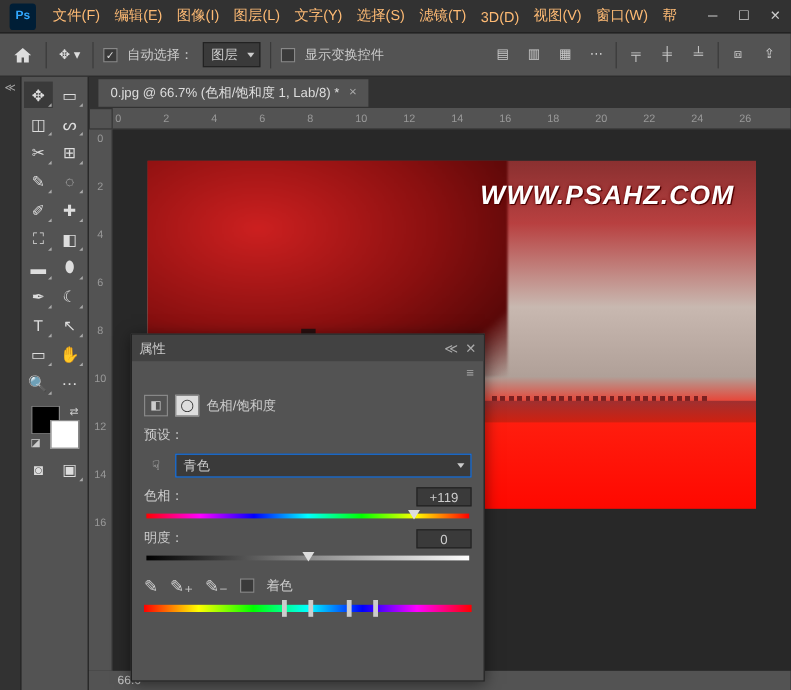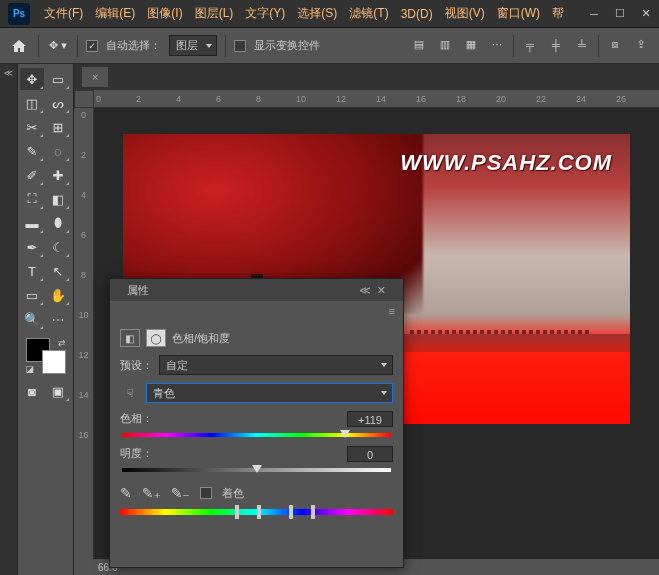--- a/index.html
+++ b/index.html
@@ -40,21 +40,21 @@
 .ruler-v span{height:40px;text-align:center;padding-top:2px}
 .viewport{position:absolute;top:44px;left:20px;right:0;bottom:16px;background:#282828;display:flex;align-items:flex-start;justify-content:center;padding-top:26px}
 .photo{width:507px;height:290px;background:linear-gradient(to bottom,#8a3030 0%,#b84040 18%,#c8b8b0 42%,#b0a098 62%,#ff2010 72%,#ff0800 100%);position:relative;overflow:hidden}
 .tree{position:absolute;top:-10px;left:-20px;width:320px;height:190px;background:radial-gradient(ellipse at 35% 35%,#cc2020 0%,#8a1010 50%,#5a0808 80%,transparent 100%);filter:blur(1px)}
 .trunk{position:absolute;top:140px;left:128px;width:12px;height:140px;background:#2a1010}
 .horizon{position:absolute;top:200px;left:0;right:0;height:18px;background:linear-gradient(to bottom,#a03030,#d02010)}
 .far-trees{position:absolute;top:196px;right:40px;width:180px;height:14px;background:repeating-linear-gradient(90deg,#7a2020 0 4px,transparent 4px 7px)}
 .wm{position:absolute;top:16px;right:18px;color:#fff;font-size:22px;font-weight:bold;font-style:italic;text-shadow:0 0 3px #600,1px 1px 0 #400;letter-spacing:1px}
 .statusbar{position:absolute;bottom:0;left:0;right:0;height:16px;background:#535353;color:#ccc;font-size:10px;display:flex;align-items:center;padding-left:24px}
 .panel{position:absolute;top:278px;left:109px;width:295px;height:290px;background:#535353;border:1px solid #222;box-shadow:0 2px 12px rgba(0,0,0,.5);z-index:10}
-.panel-hd{height:22px;background:#424242;display:flex;align-items:center;padding:0 17px;font-size:11px}
+.panel-hd{height:22px;background:#424242;display:flex;align-items:center;padding:0 6px;font-size:11px}
 .panel-hd .sp{margin-left:auto;display:flex;gap:6px;color:#aaa}
 .panel-body{padding:8px 10px}
 .adj-row{display:flex;align-items:center;gap:6px;margin-bottom:8px}
 .adj-icon{width:20px;height:18px;border:1px solid #888;display:flex;align-items:center;justify-content:center;font-size:10px}
 .adj-label{font-size:11px}
 .sel{flex:1;background:#3a3a3a;border:1px solid #222;height:20px;padding:0 18px 0 6px;position:relative;font-size:11px;display:flex;align-items:center}
 .sel.hl{border:1px solid #1473e6}
 .sel::after{content:"";position:absolute;right:5px;top:50%;transform:translateY(-50%);border-left:3px solid transparent;border-right:3px solid transparent;border-top:4px solid #ccc}
 .slider-row{margin-bottom:6px}
 .slider-lbl{display:flex;align-items:flex-start;margin-bottom:3px}
@@ -185,20 +185,21 @@
     </div>
     <div class="tool-row" style="margin-top:4px">
         <div class="tool">◙</div>
         <div class="tool corner">▣</div>
       </div>
   </div>
 
   <div class="canvas-area">
     <div class="tab-strip">
       <div class="doc-tab">
+        <span>0.jpg @ 66.7% (色相/饱和度 1, Lab/8) *</span>
         <span class="x">×</span>
       </div>
     </div>
     <div class="rulers-corner"></div>
     <div class="ruler-h">
       <span>0</span>
         <span>2</span>
         <span>4</span>
         <span>6</span>
         <span>8</span>
@@ -250,23 +251,20 @@
       <span style="color:#aaa">≡</span>
     </div>
   <div class="panel-body">
     <div class="adj-row">
       <div class="adj-icon">◧</div>
       <div class="adj-icon" style="background:#ddd;color:#333">◯</div>
       <span class="adj-label">色相/饱和度</span>
     </div>
     <div class="adj-row">
       <span>预设：</span>
-      <div class="sel">
-          <span>自定</span>
-        </div>
     </div>
     <div class="adj-row">
       <span style="width:20px;text-align:center">☟</span>
       <div class="sel hl">
           <span>青色</span>
         </div>
     </div>
 
     <div class="slider-row">
       <div class="slider-lbl">

